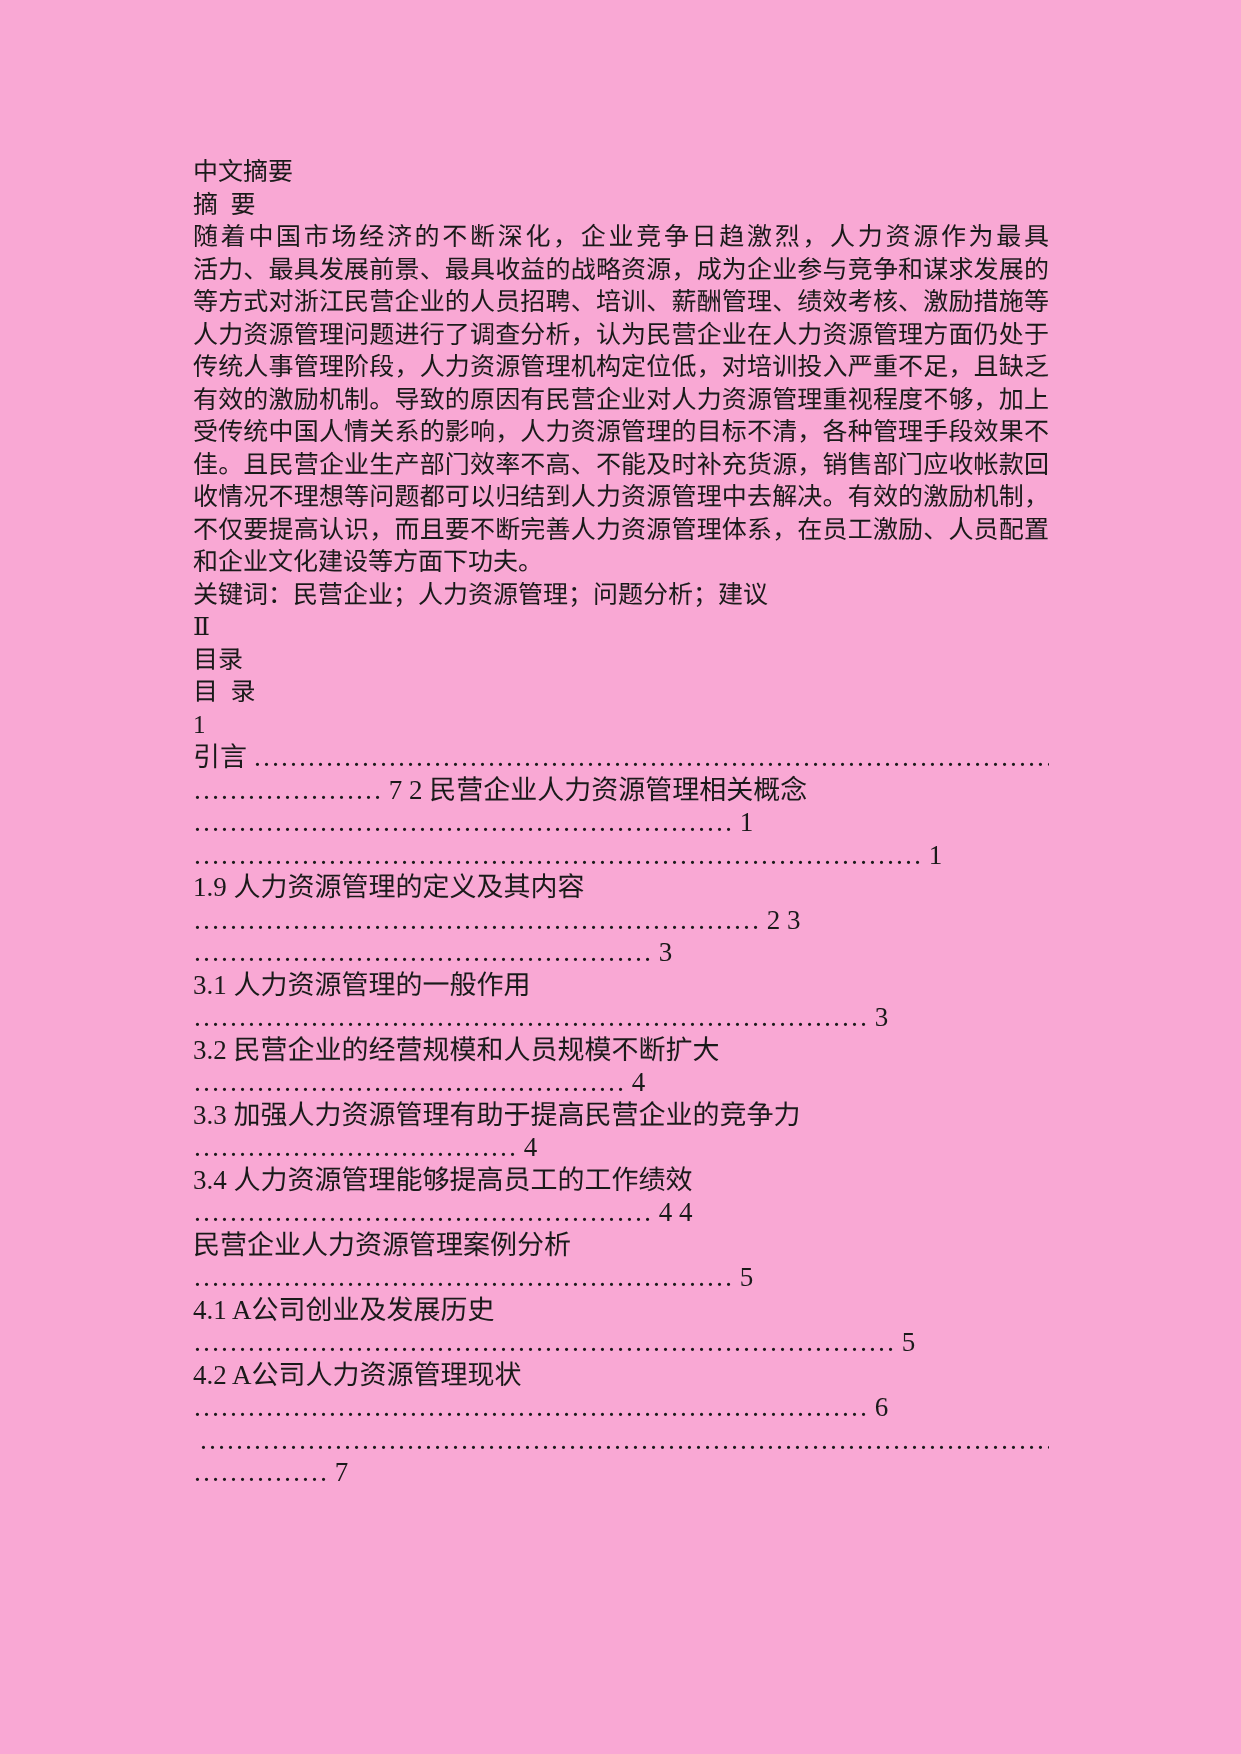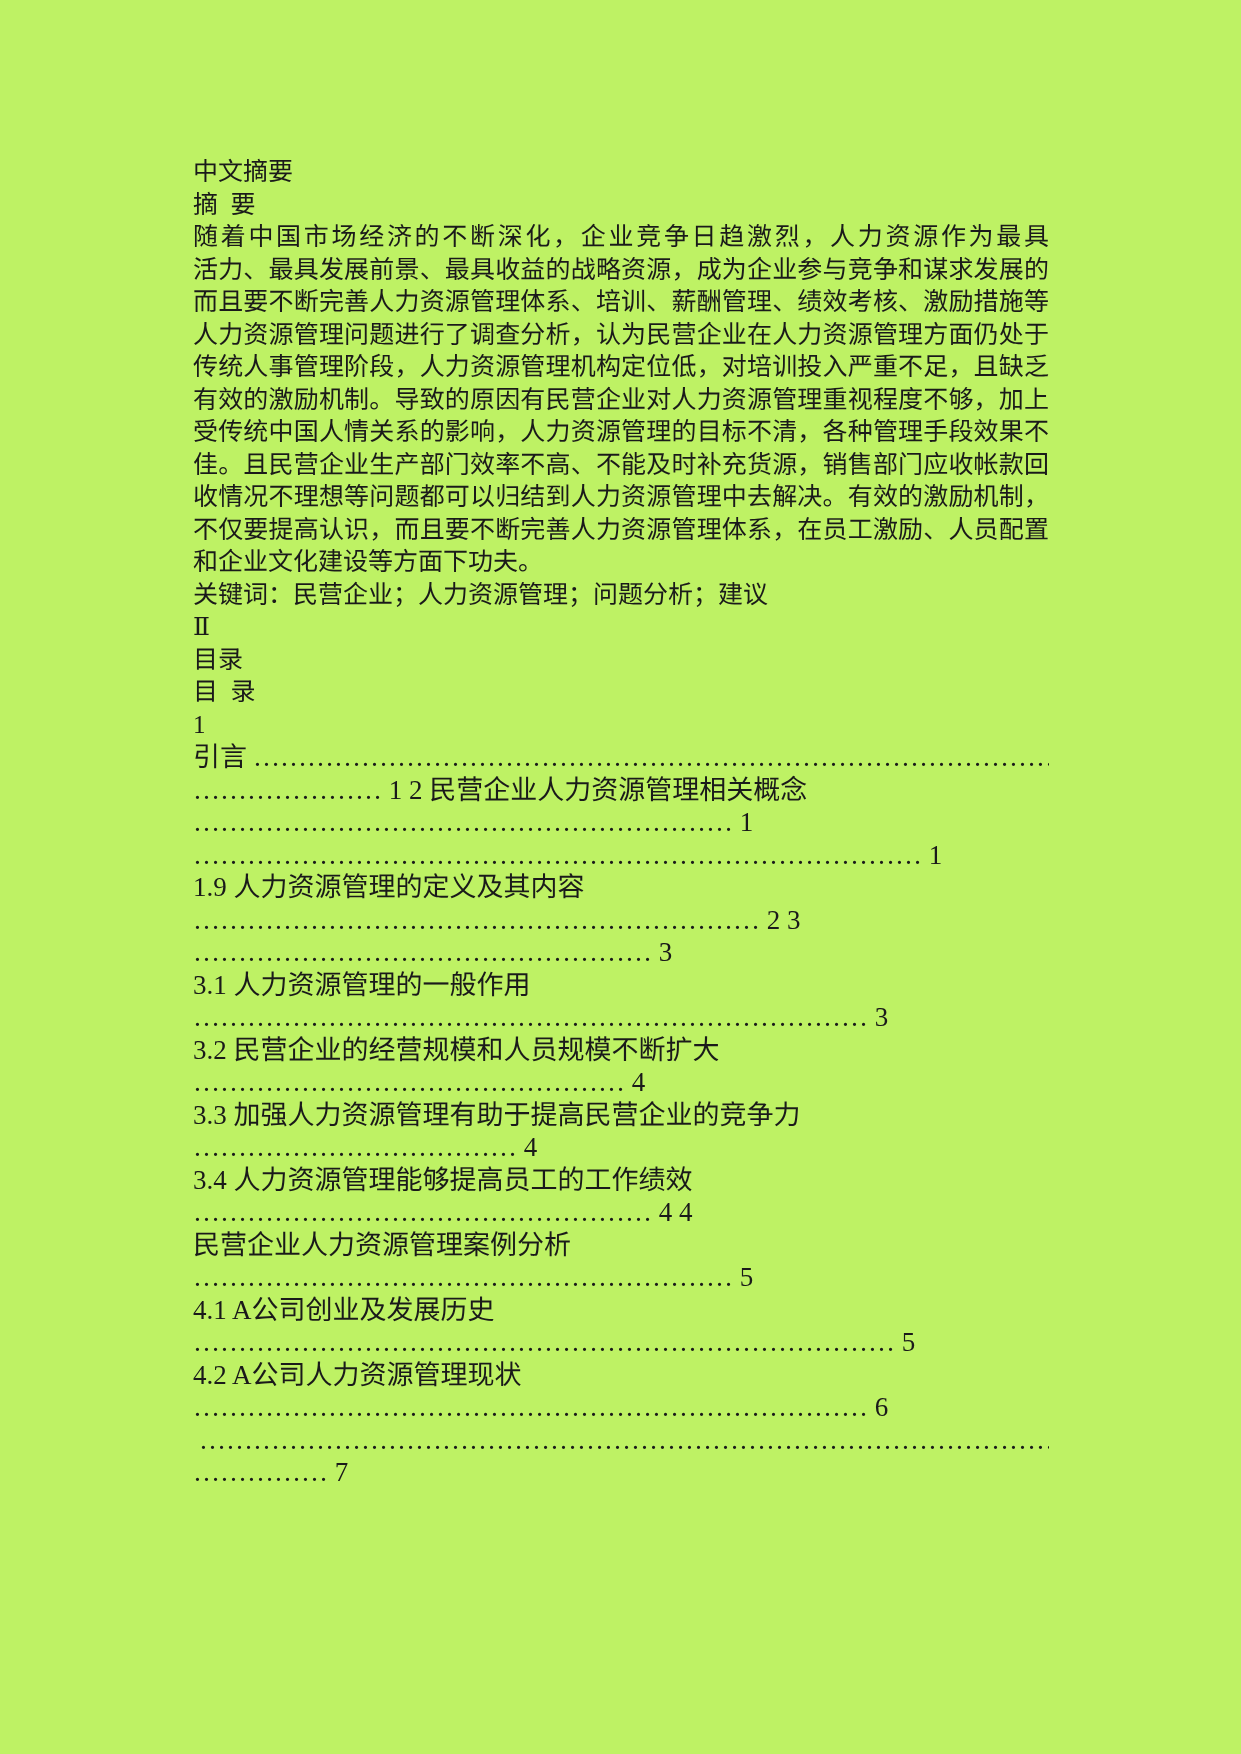--- a/index.html
+++ b/index.html
@@ -4,21 +4,21 @@
 <style>
   html, body {
     margin: 0;
     padding: 0;
     background: #ffffff;
   }
   .sheet {
     position: relative;
     width: 1241px;
     height: 1754px;
-    background: #bef264;
+    background: #f9a8d4;
     overflow: hidden;
     font-family: "Liberation Serif", "DejaVu Serif", serif;
     color: #1a1a1a;
     box-sizing: border-box;
     padding: 156px 190px 0 193px;
   }
   .content {
     width: 856px;
   }
   .line {
@@ -66,21 +66,21 @@
 <div class="sheet">
   <div class="content">
 
     <div class="line">中文摘要</div>
 
     <div class="line">摘 要</div>
 
     <div>
         <div class="line abs">随着中国市场经济的不断深化，企业竞争日趋激烈，人力资源作为最具</div>
         <div class="line abs">活力、最具发展前景、最具收益的战略资源，成为企业参与竞争和谋求发展的</div>
-        <div class="line abs">而且要不断完善人力资源管理体系、培训、薪酬管理、绩效考核、激励措施等</div>
+        <div class="line abs">等方式对浙江民营企业的人员招聘、培训、薪酬管理、绩效考核、激励措施等</div>
         <div class="line abs">人力资源管理问题进行了调查分析，认为民营企业在人力资源管理方面仍处于</div>
         <div class="line abs">传统人事管理阶段，人力资源管理机构定位低，对培训投入严重不足，且缺乏</div>
         <div class="line abs">有效的激励机制。导致的原因有民营企业对人力资源管理重视程度不够，加上</div>
         <div class="line abs">受传统中国人情关系的影响，人力资源管理的目标不清，各种管理手段效果不</div>
         <div class="line abs">佳。且民营企业生产部门效率不高、不能及时补充货源，销售部门应收帐款回</div>
         <div class="line abs">收情况不理想等问题都可以归结到人力资源管理中去解决。有效的激励机制，</div>
         <div class="line abs">不仅要提高认识，而且要不断完善人力资源管理体系，在员工激励、人员配置</div>
         <div class="line abs last">和企业文化建设等方面下功夫。</div>
       </div>
 
@@ -92,21 +92,21 @@
 
     <div class="line">目 录</div>
 
     <div class="line">1</div>
 
     <div>
         <div class="toc-line flex">
           <span>引言</span>
           <span class="leader">………………………………………………………………………………………………………………………</span>
         </div>
-        <div class="toc-line"><span class="dots">…………………</span><span> 1 2 民营企业人力资源管理相关概念</span></div>
+        <div class="toc-line"><span class="dots">…………………</span><span> 7 2 民营企业人力资源管理相关概念</span></div>
         <div class="toc-line"><span class="dots">……………………………………………………</span><span> 1</span></div>
         <div class="toc-line"><span class="dots">………………………………………………………………………</span><span> 1</span></div>
         <div class="toc-line"><span>1.9 人力资源管理的定义及其内容</span></div>
         <div class="toc-line"><span class="dots">………………………………………………………</span><span> 2 3</span></div>
         <div class="toc-line"><span class="dots">……………………………………………</span><span> 3</span></div>
         <div class="toc-line"><span>3.1 人力资源管理的一般作用</span></div>
         <div class="toc-line"><span class="dots">…………………………………………………………………</span><span> 3</span></div>
         <div class="toc-line"><span>3.2 民营企业的经营规模和人员规模不断扩大</span></div>
         <div class="toc-line"><span class="dots">…………………………………………</span><span> 4</span></div>
         <div class="toc-line"><span>3.3 加强人力资源管理有助于提高民营企业的竞争力</span></div>

